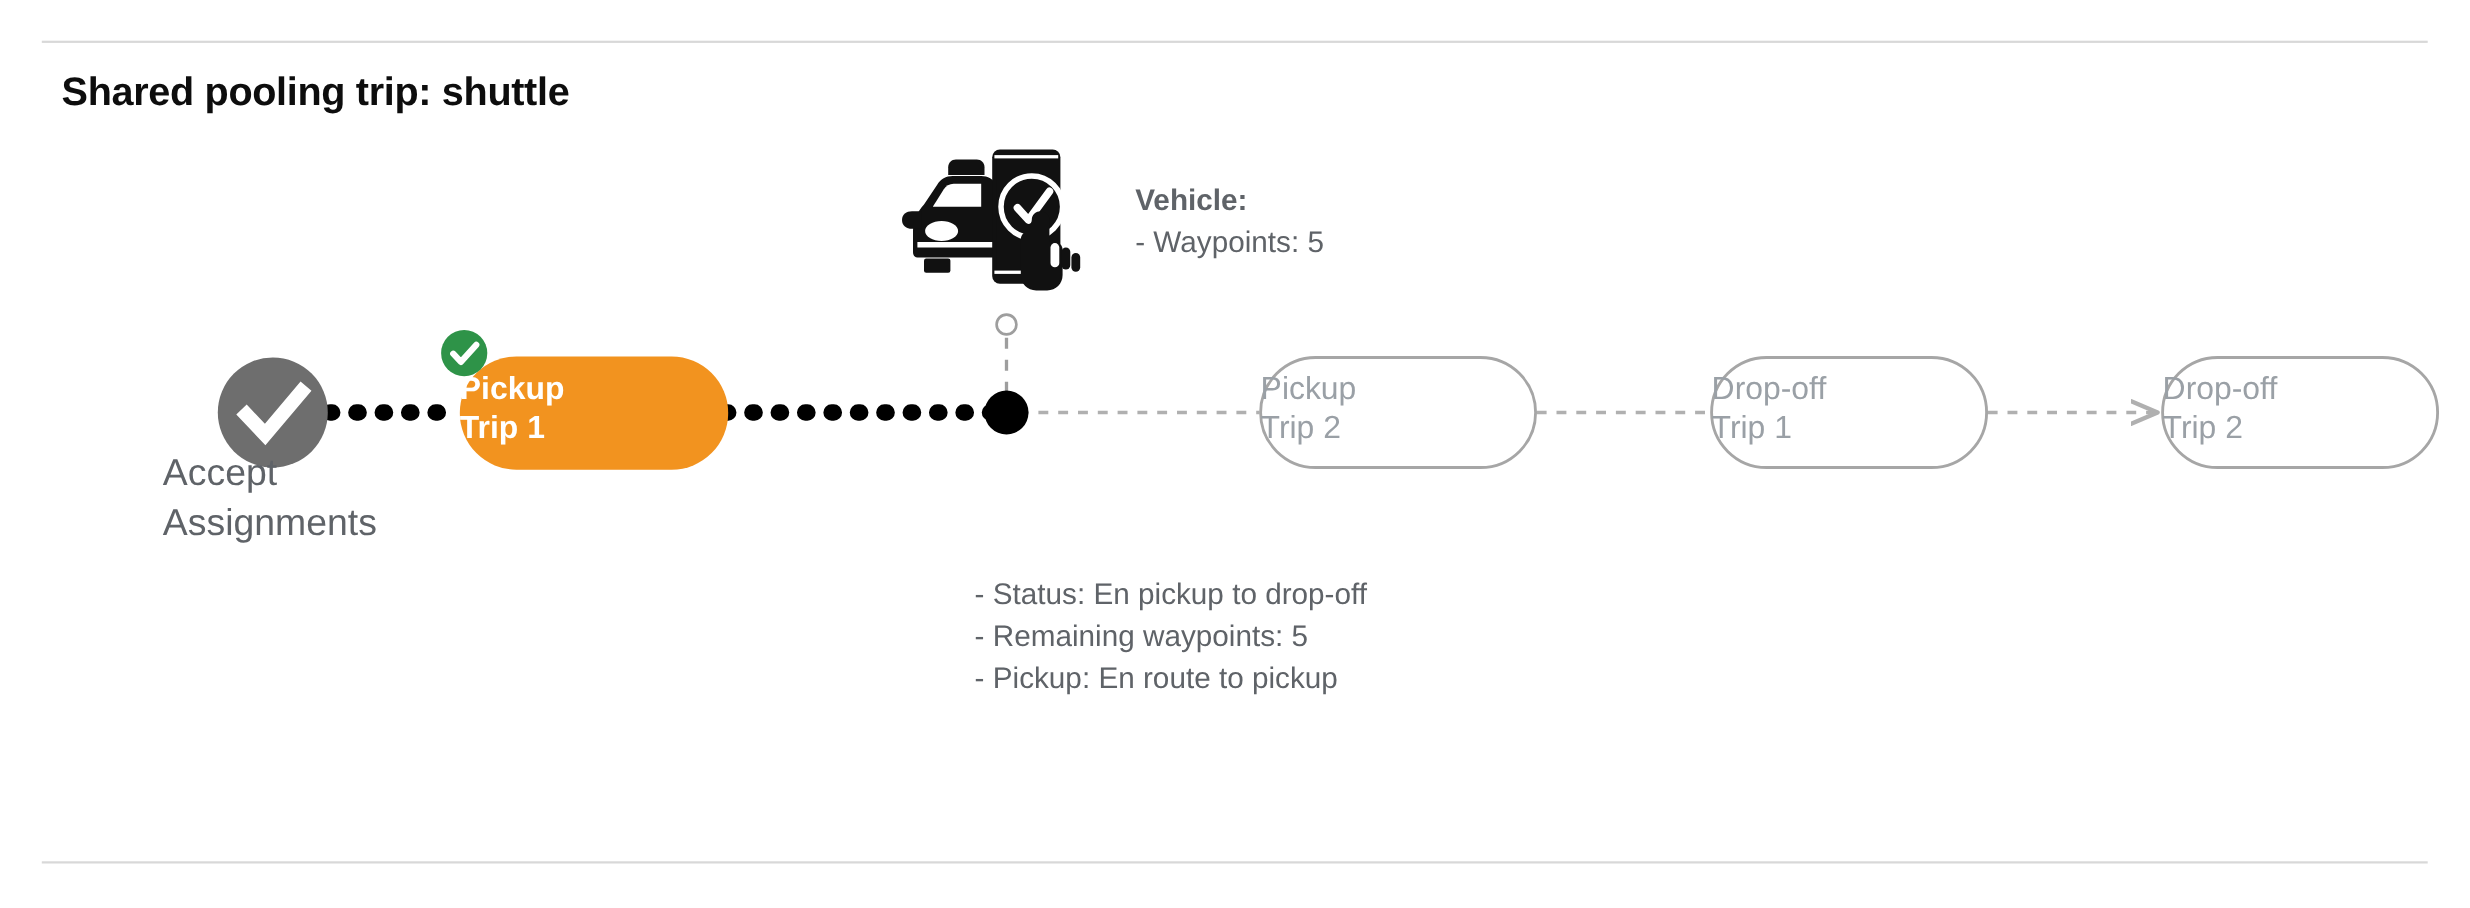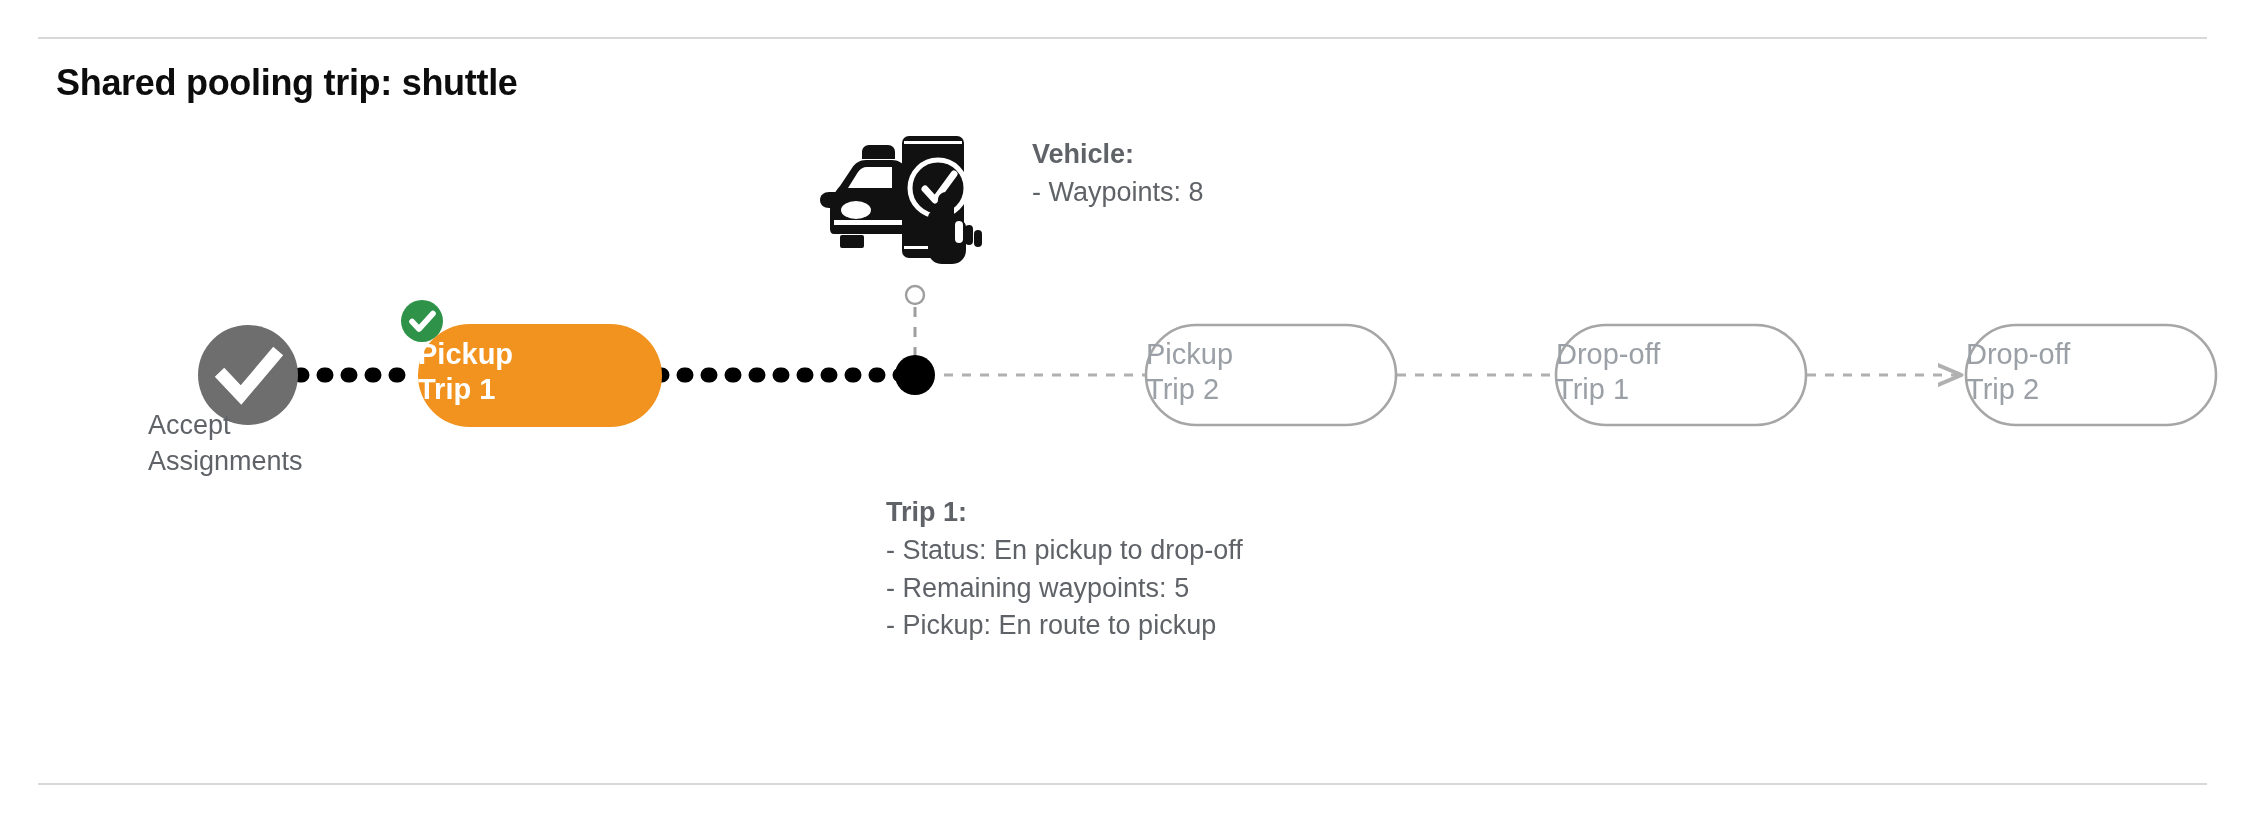--- a/index.html
+++ b/index.html
@@ -61,32 +61,33 @@
     font-size: 29px;
     font-weight: bold;
   }
   .pill-label-pending {
     color: #9aa0a6;
     font-size: 29px;
     font-weight: normal;
   }
   .under-label {
     color: #5f6368;
-    font-size: 27px;
+    font-size: 34px;
     font-weight: normal;
     line-height: 1.32;
   }
 
   
   .anno {
     position: absolute;
     color: #5f6368;
     font-size: 27px;
     line-height: 1.40;
     white-space: nowrap;
+    margin-top: 28px;
   }
   .anno .hd { font-weight: bold; color: #5f6368; }
   .anno .row { display: block; }
 
   
   #vehicle-icon {
     position: absolute;
     left: 818px; top: 122px;
     width: 170px; height: 152px;
   }
@@ -194,23 +195,22 @@
   <div class="node-label pill-label-active" style="left:418px; top:337px; width:244px;"><span>Pickup</span><br><span>Trip 1</span></div>
 
   <div class="node-label pill-label-pending" style="left:1146px; top:337px; width:250px;"><span>Pickup</span><br><span>Trip 2</span></div>
 
   <div class="node-label pill-label-pending" style="left:1556px; top:337px; width:250px;"><span>Drop-off</span><br><span>Trip 1</span></div>
 
   <div class="node-label pill-label-pending" style="left:1966px; top:337px; width:250px;"><span>Drop-off</span><br><span>Trip 2</span></div>
 
   <div class="anno" style="left:1032px; top:136px;">
     <span class="row hd">Vehicle:</span>
-    <span class="row">- Waypoints: 8</span>
+    <span class="row">- Waypoints: 5</span>
   </div>
 
   <div class="anno" style="left:886px; top:494px;">
-    <span class="row hd">Trip 1:</span>
     <span class="row">- Status:  En pickup to drop-off</span>
     <span class="row">- Remaining waypoints: 5</span>
     <span class="row">- Pickup:  En route to pickup</span>
   </div>
 
 </div>
 
 </body></html>

